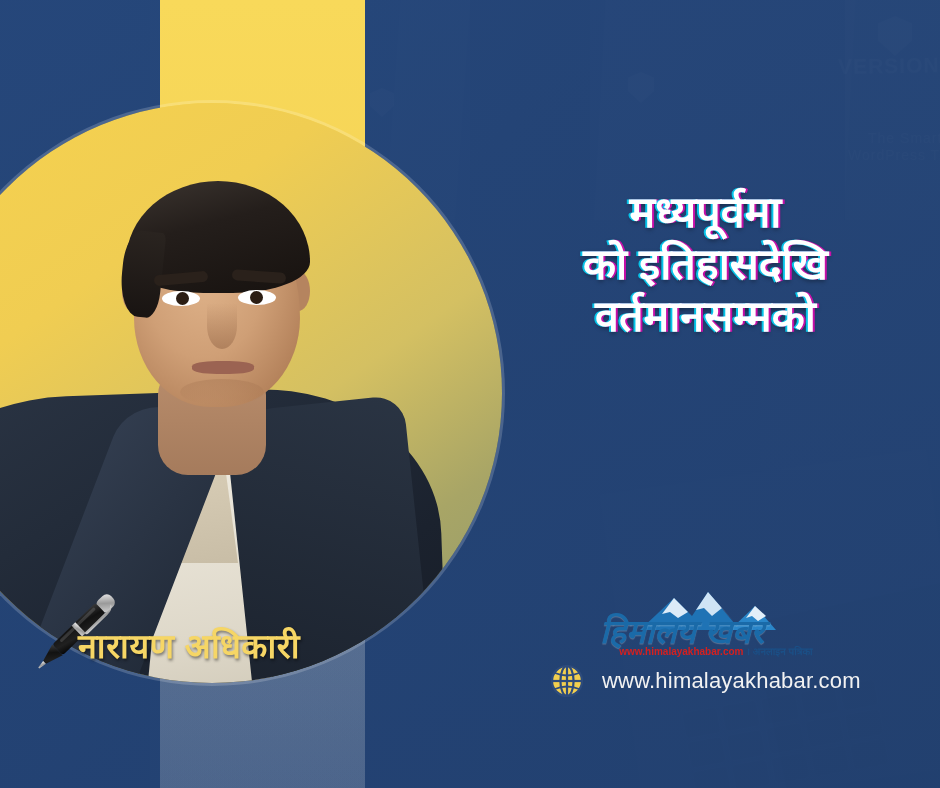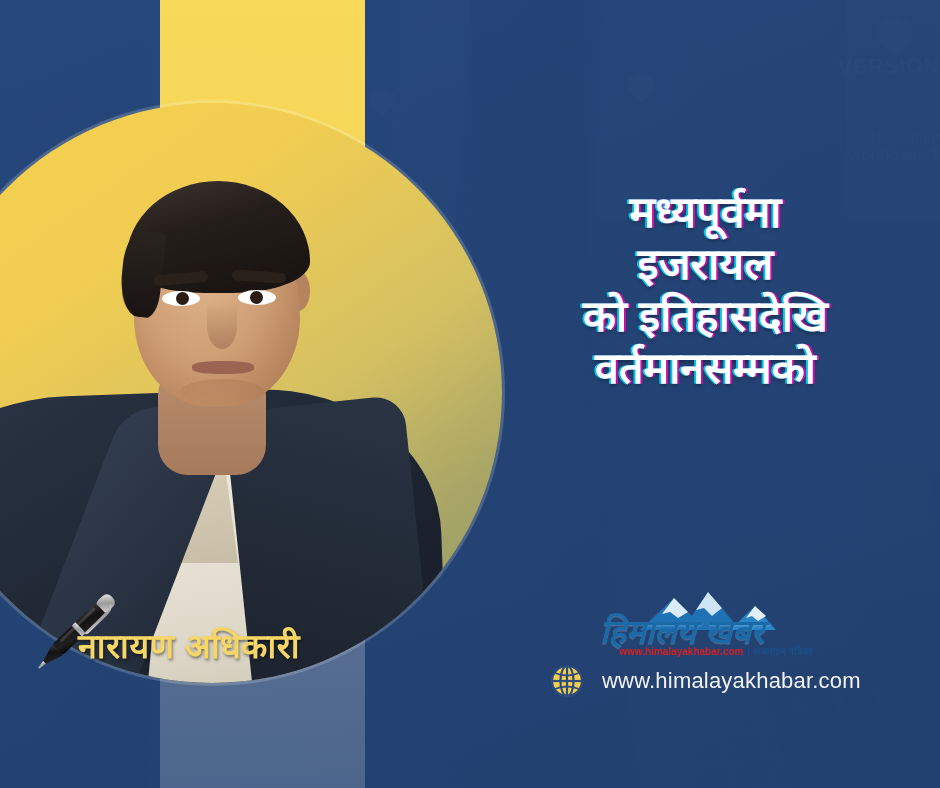--- a/index.html
+++ b/index.html
@@ -292,21 +292,20 @@
       <path d="M59.5 108 L63.5 108 L62.2 116 L60.8 116 Z" fill="url(#penSilver)"></path>
       <path d="M66 20 q5 2 5 10 l0 26 q0 3 -3 3 l0 -36 z" fill="url(#penSilver)"></path>
       <rect x="56" y="34" width="3" height="48" rx="1.5" fill="rgba(255,255,255,.14)"></rect>
     </g>
   </svg>
 
   <div class="name">नारायण अधिकारी</div>
 
   <div class="headline">
     <div>मध्यपूर्वमा</div>
-    <div>इजरायल</div>
     <div>को इतिहासदेखि</div>
     <div>वर्तमानसम्मको</div>
   </div>
 
   <div class="logo">
     <svg width="232" height="46" viewBox="0 0 232 46" style="position:absolute;left:0;top:-6px">
       <path d="M40 44 L74 12 L92 30 L108 6 L140 44 Z" fill="#1f73b5"></path>
       <path d="M108 6 L96 24 L104 22 L112 30 L122 22 L134 36 L108 6 Z" fill="#cfe4f5"></path>
       <path d="M74 12 L62 28 L70 26 L78 32 L88 26 L74 12 Z" fill="#dcebf8"></path>
       <path d="M130 44 L155 20 L176 44 Z" fill="#2a86c9"></path>

